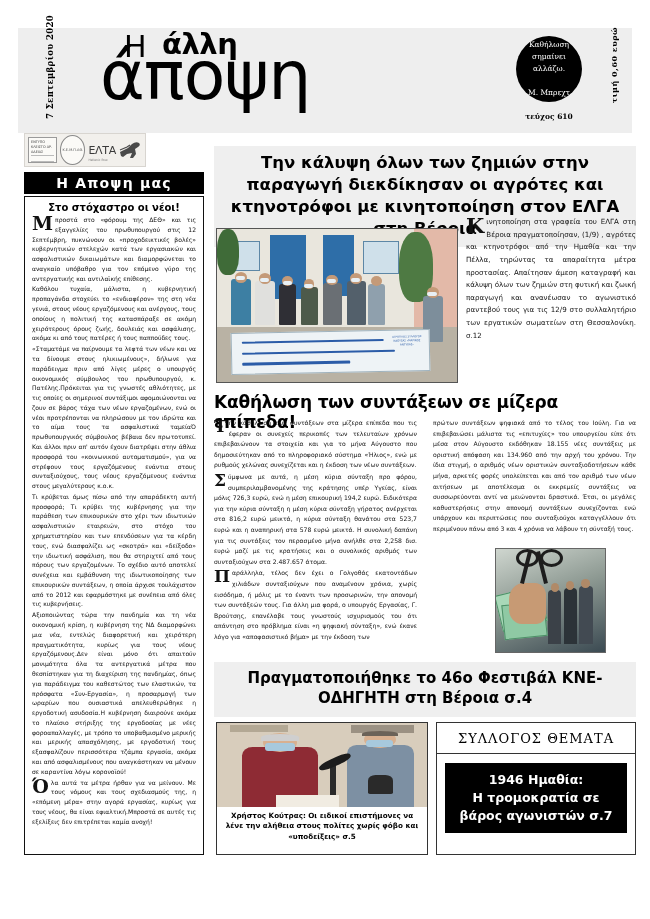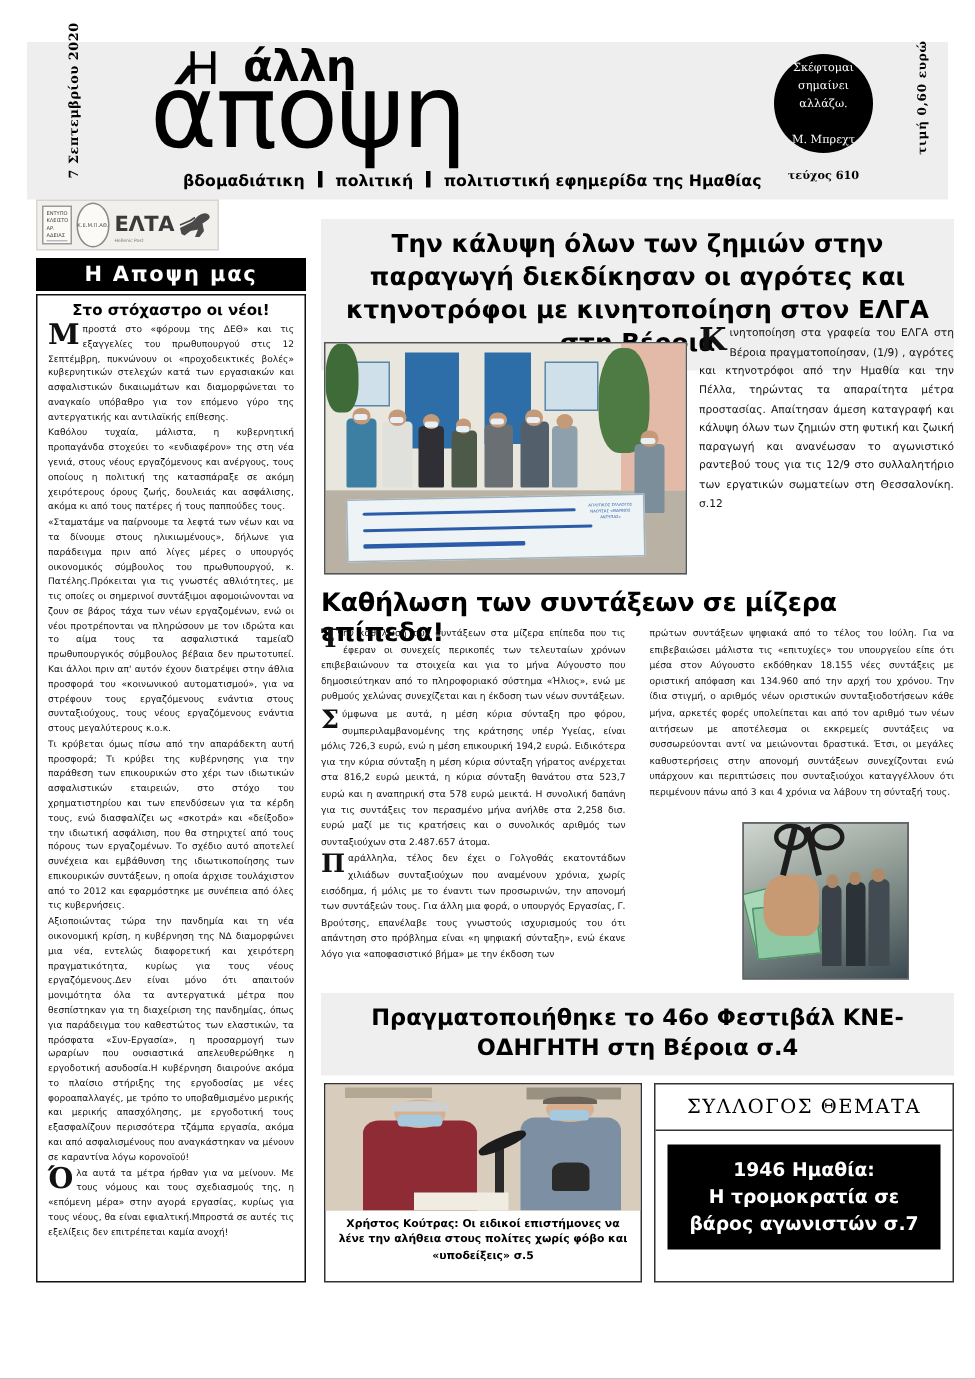--- a/index.html
+++ b/index.html
@@ -180,21 +180,21 @@
     background: #fbfaf7;
     text-align: center;
   }
   .elta-mark {
     flex: 1;
     display: flex;
     align-items: center;
     gap: 2px;
     font-family: "DejaVu Sans", sans-serif;
   }
-  .elta-word { font-size: 14px; font-weight: bold; color: #3a3a3a; letter-spacing: -0.3px;}
+  .elta-word { font-size: 11px; font-weight: normal; color: #3a3a3a; letter-spacing: -0.3px;}
   .elta-tag { font-size: 3px; color: #777; display:block; font-weight: normal;}
 
   
   .edit-head {
     position: absolute;
     left: 24px;
     top: 172px;
     width: 180px;
     height: 22px;
     background: #000;
@@ -455,30 +455,23 @@
   <div class="masthead">
 
     <div class="mast-date">7 Σεπτεμβρίου 2020</div>
 
     <div class="mast-logo">
       <span class="mast-h">Η</span>
       <span class="mast-alli">άλλη</span>
       <div class="mast-apopsi">άποψη</div>
     </div>
 
-    <div class="mast-sub">
-      <span>βδομαδιάτικη</span>
-      <span class="bar"></span>
-      <span>πολιτική</span>
-      <span class="bar"></span>
-      <span>πολιτιστική εφημερίδα της Ημαθίας</span>
-    </div>
 
     <div class="mast-circle">
-      <span>Σκέφτομαι</span>
+      <span>Καθήλωση</span>
       <span>σημαίνει</span>
       <span>αλλάζω.</span>
       <span style="margin-top:13px">Μ. Μπρεχτ</span>
     </div>
 
     <div class="mast-issue">τεύχος 610</div>
     <div class="mast-price">τιμή 0,60 ευρώ</div>
   </div>
 
   <div class="elta-bar">

